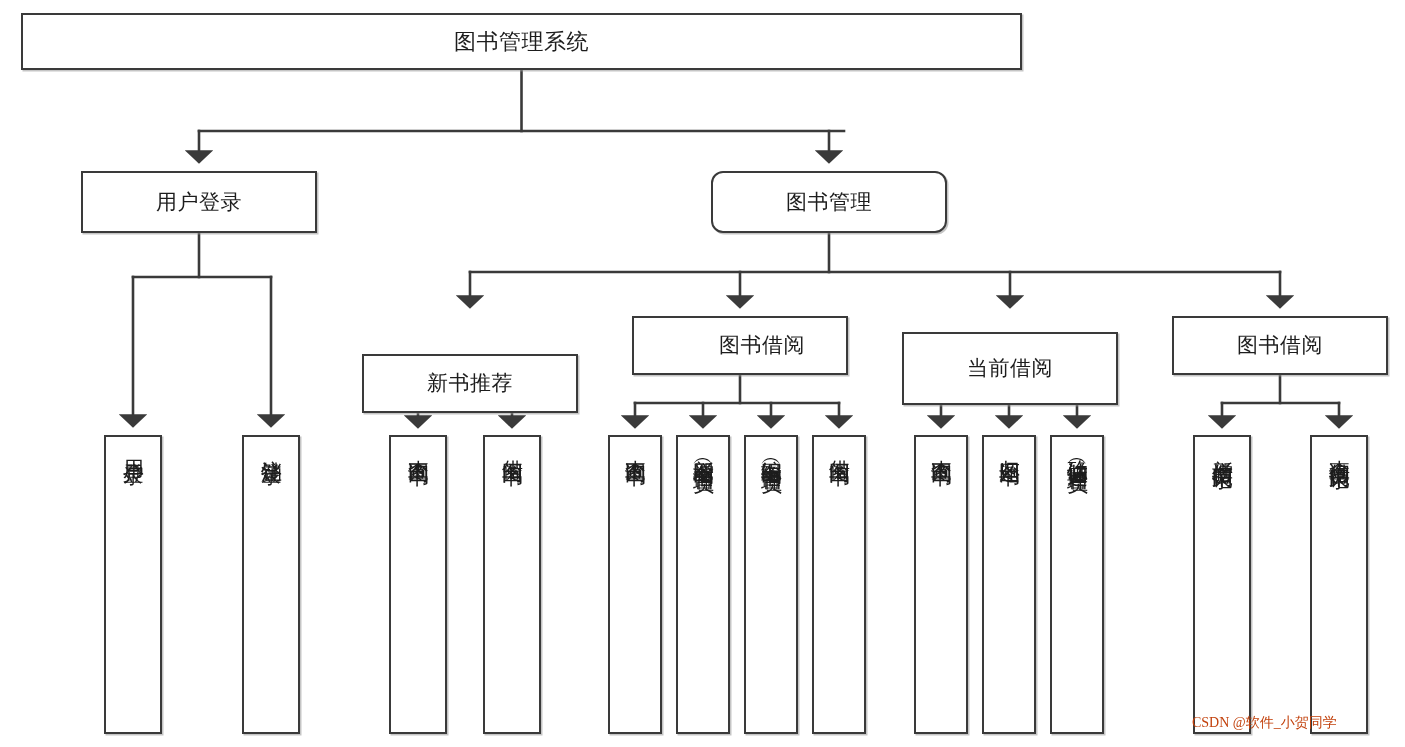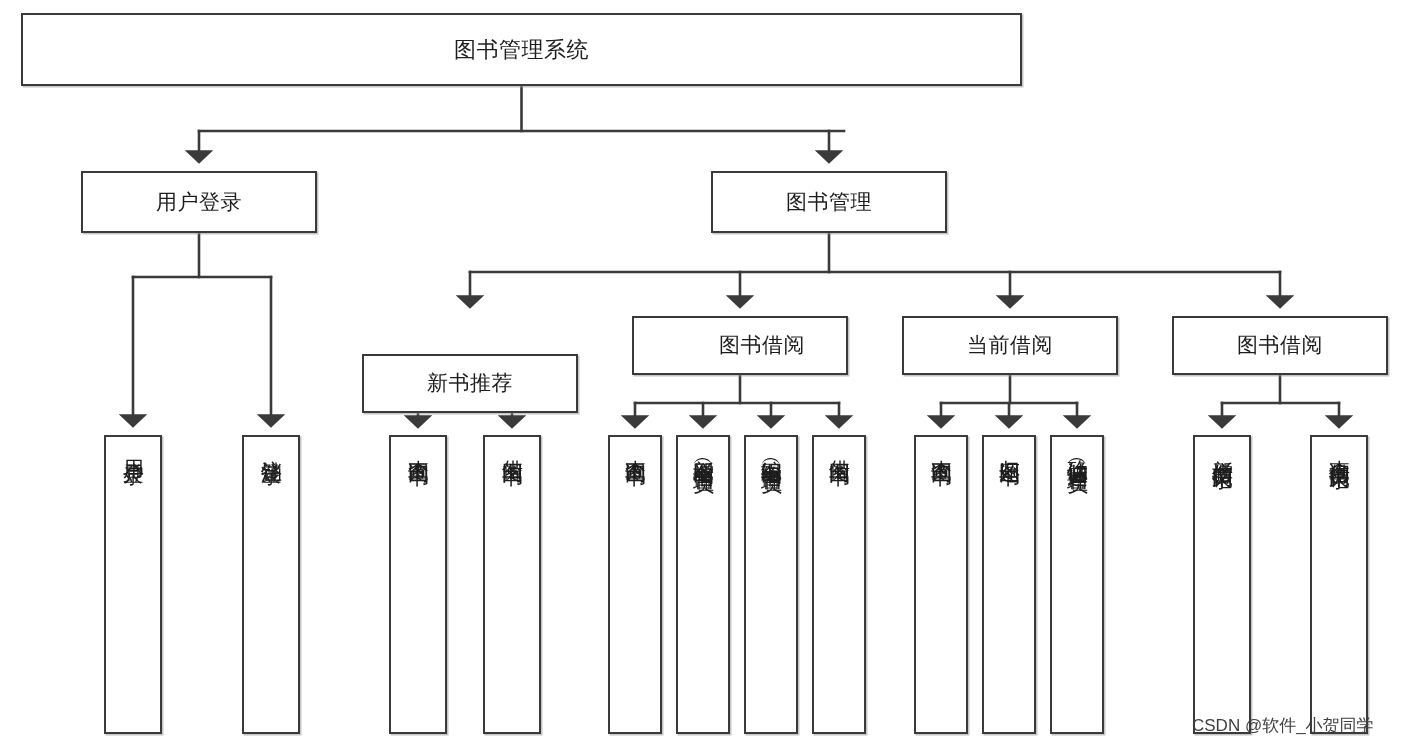--- a/index.html
+++ b/index.html
@@ -61,25 +61,25 @@
     letter-spacing: 2px;
     max-height: 292px;
   }
   .node.vert.tall .label {
     max-height: 290px;
   }
   #watermark {
     position: absolute;
     left: 1192px;
     top: 714px;
-    font-size: 17px;
-    color: #404040;
+    font-size: 14px;
+    color: #c2410c;
     white-space: nowrap;
     z-index: 5;
-    font-family: Liberation Sans, sans-serif;
+    font-family: Liberation Serif, serif;
   }
 </style>
 </head>
 <body>
 
 <div id="diagram-root">
 
   <svg id="edges" viewBox="0 0 1405 747" xmlns="http://www.w3.org/2000/svg">
     <defs>
       <marker id="arrow" markerWidth="10" markerHeight="11" refX="2.2" refY="5.5" orient="auto" markerUnits="strokeWidth">
@@ -123,38 +123,38 @@
       <path d="M1009,403 L1009,421" marker-end="url(#arrow)"></path>
       <path d="M1077,403 L1077,421" marker-end="url(#arrow)"></path>
 
       <path d="M1280,375 L1280,403"></path>
       <path d="M1222,403 L1339,403"></path>
       <path d="M1222,403 L1222,421" marker-end="url(#arrow)"></path>
       <path d="M1339,403 L1339,421" marker-end="url(#arrow)"></path>
     </g>
   </svg>
 
-  <div class="node horiz root" style="left:21px; top:13px; width:1001px; height:73px;">
+  <div class="node horiz root" style="left:21px; top:13px; width:1001px; height:57px;">
     <span class="label">图书管理系统</span>
   </div>
 
   <div class="node horiz" style="left:81px; top:171px; width:236px; height:62px;">
     <span class="label">用户登录</span>
   </div>
-  <div class="node horiz" style="left:711px; top:171px; width:236px; height:62px;">
+  <div class="node horiz" style="left:711px; top:171px; width:236px; height:62px;border-radius:12px;">
     <span class="label">图书管理</span>
   </div>
 
   <div class="node horiz" style="left:362px; top:316px; width:216px; height:59px;margin-top:38px;">
     <span class="label">新书推荐</span>
   </div>
   <div class="node horiz" style="left:632px; top:316px; width:216px; height:59px;padding-left:44px;">
     <span class="label">图书借阅</span>
   </div>
-  <div class="node horiz" style="left:902px; top:316px; width:216px; height:59px;font-family:Liberation Serif, serif;">
+  <div class="node horiz" style="left:902px; top:332px; width:216px; height:73px;font-family:Liberation Serif, serif;">
     <span class="label">当前借阅</span>
   </div>
   <div class="node horiz" style="left:1172px; top:316px; width:216px; height:59px;">
     <span class="label">图书借阅</span>
   </div>
 
   <div class="node vert" style="left:104px; top:435px; width:58px; height:299px;">
     <span class="label">用户登录</span>
   </div>
   <div class="node vert" style="left:242px; top:435px; width:58px; height:299px;">

